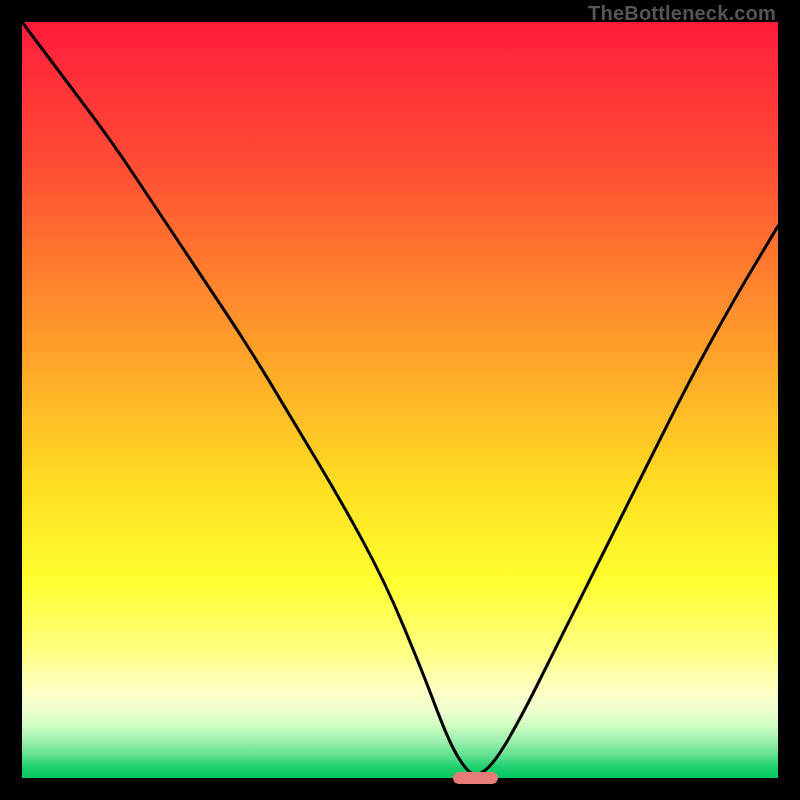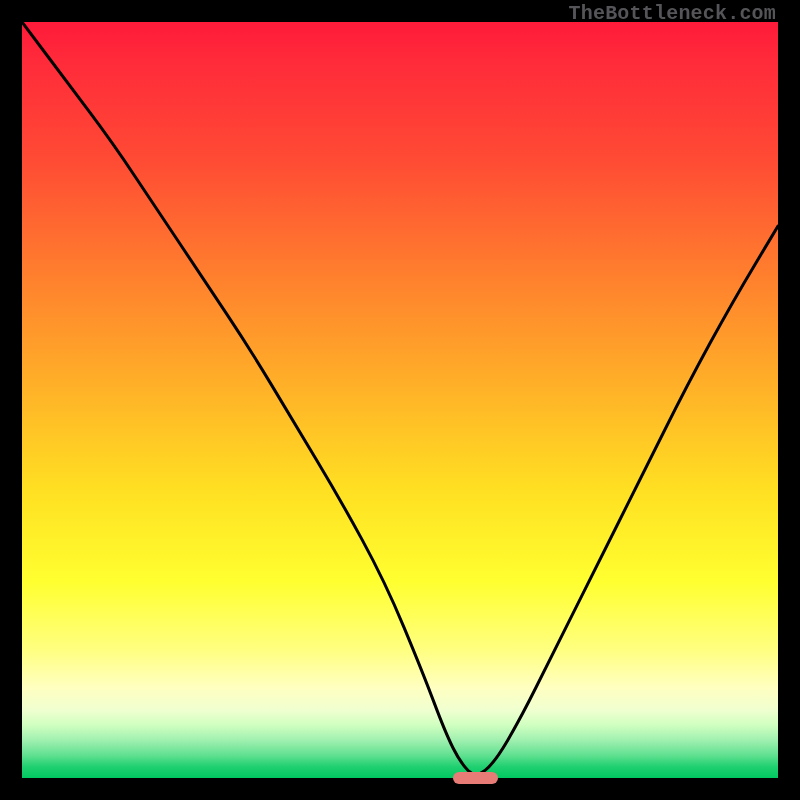--- a/index.html
+++ b/index.html
@@ -38,21 +38,21 @@
       #d0ffc0 93%,
       #a0f0b0 95%,
       #60e090 97%,
       #20d070 98.5%,
       #00c860 100%);
   }
   .watermark {
     position: absolute;
     right: 24px;
     top: 2px;
-    font-family: Liberation Mono, monospace;
+    font-family: Liberation Sans, sans-serif;
     font-size: 20px;
     font-weight: 600;
     color: #555559;
     letter-spacing: 0.2px;
   }
   .marker {
     position: absolute;
     background: #e77c77;
     border-radius: 999px;
   }

